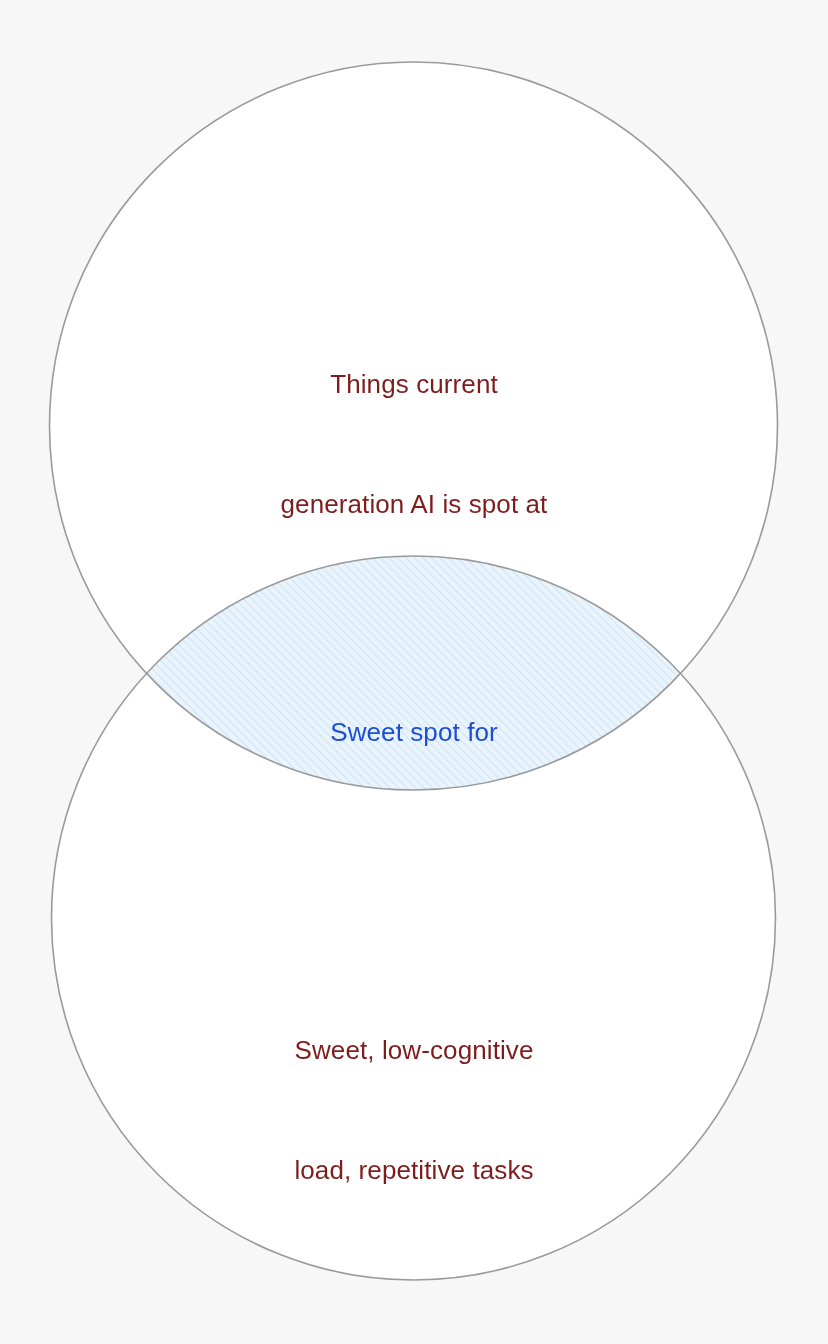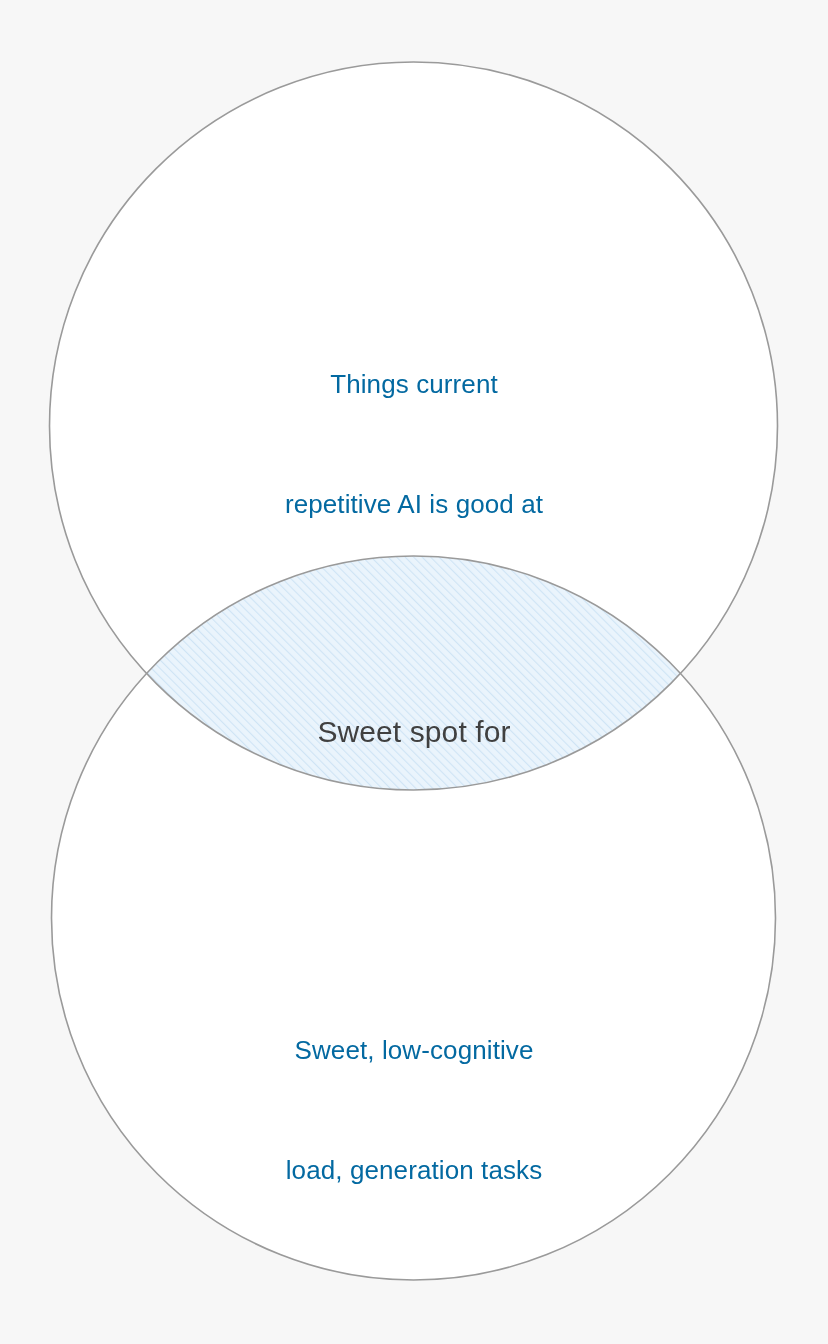--- a/index.html
+++ b/index.html
@@ -30,25 +30,25 @@
   .venn-label {
     position: absolute;
     text-align: center;
     line-height: 40px;
     letter-spacing: 0.1px;
     white-space: pre;
     pointer-events: none;
   }
   .label-outer {
     font-size: 26px;
-    color: #0369a1;
+    color: #7f1d1d;
   }
   .label-lens {
-    font-size: 30px;
-    color: #404040;
+    font-size: 26px;
+    color: #1d4ed8;
   }
   #label-top {
     left: 164px;
     top: 284px;
     width: 500px;
   }
   #label-lens {
     left: 164px;
     top: 632px;
     width: 500px;
@@ -88,25 +88,25 @@
     </g>
 
     <g>
       <circle cx="413.5" cy="426" r="364" fill="none" stroke="#9a9a9a" stroke-width="1.6"></circle>
       <circle cx="413.5" cy="918" r="362" fill="none" stroke="#9a9a9a" stroke-width="1.6"></circle>
     </g>
   </svg>
 
   <div class="venn-label label-outer" id="label-top">
     <span class="label-line">Things current</span>
-    <span class="label-line">repetitive AI is good at</span>
+    <span class="label-line">generation AI is spot at</span>
   </div>
 
   <div class="venn-label label-lens" id="label-lens">
     <span class="label-line">Sweet spot for</span>
   </div>
 
   <div class="venn-label label-outer" id="label-bottom">
     <span class="label-line">Sweet, low-cognitive</span>
-    <span class="label-line">load, generation tasks</span>
+    <span class="label-line">load, repetitive tasks</span>
   </div>
 
 </div>
 
 </body></html>

